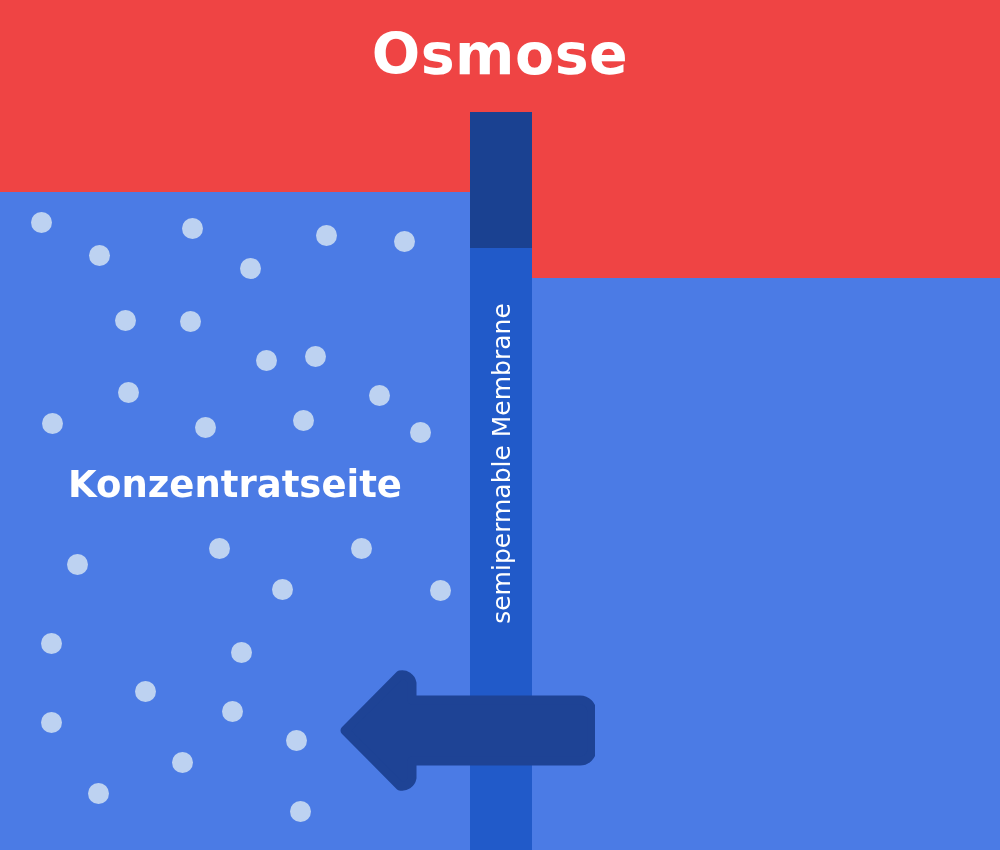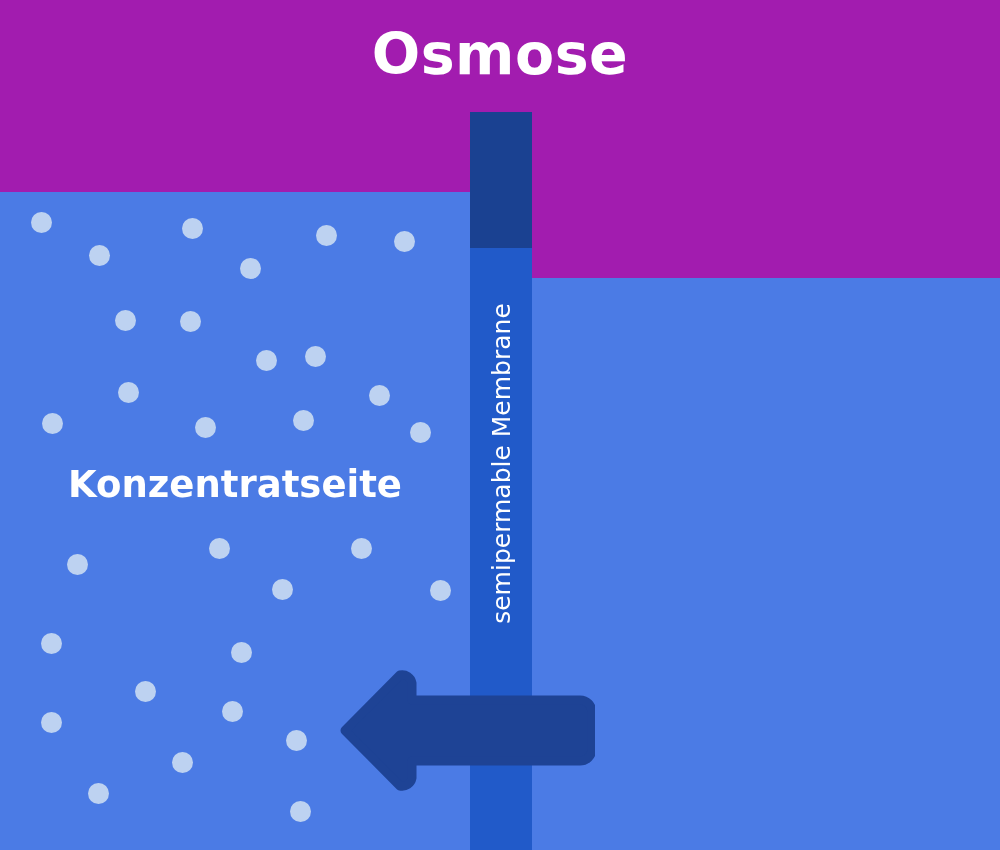--- a/index.html
+++ b/index.html
@@ -6,21 +6,21 @@
   * { margin:0; padding:0; box-sizing:border-box; }
   html, body {
     width:1000px; height:850px;
     background:#000000;
     font-family:"DejaVu Sans", sans-serif;
     overflow:hidden;
   }
   #stage {
     position:relative;
     width:1000px; height:850px;
-    background:#a21caf;
+    background:#ef4444;
   }
   .title {
     position:absolute;
     left:0; top:26px;
     width:1000px;
     text-align:center;
     color:#FFFFFF;
     font-size:57px;
     font-weight:bold;
     letter-spacing:0.5px;

